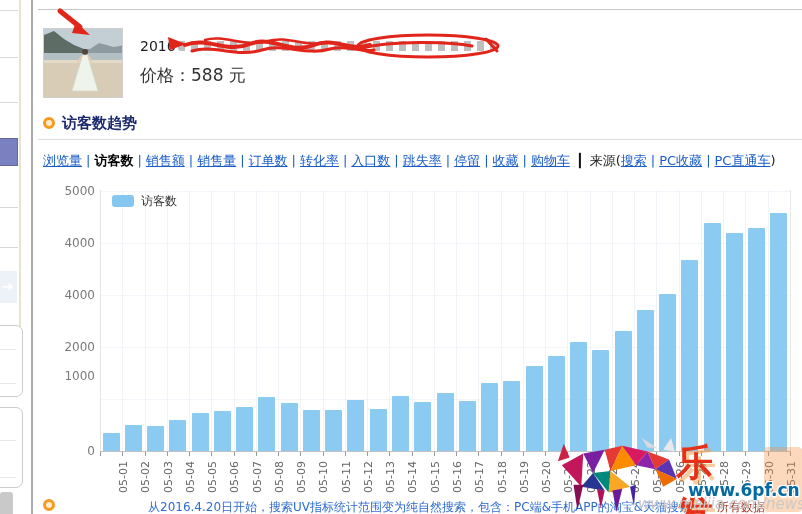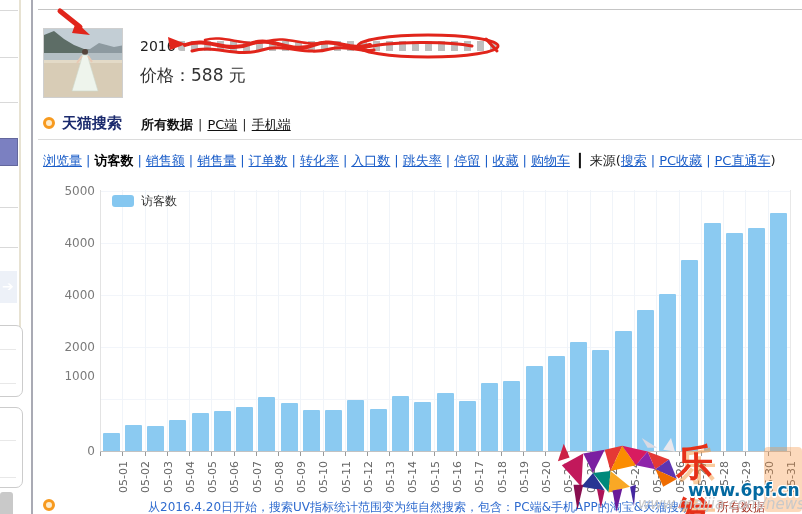--- a/index.html
+++ b/index.html
@@ -113,22 +113,21 @@
       <circle cx="41" cy="23" r="3" fill="#55443c"></circle>
       <path d="M38,26 L44,26 L45,32 L54,62 L28,62 L37,32 Z" fill="#eef4ec" stroke="#cfd9cc" stroke-width="0.6"></path>
       <path d="M38,27 L33,34 M44,27 L48,33" stroke="#e8c9b4" stroke-width="2" fill="none"></path>
     </svg>
   </div>
   <div class="product-title">2016</div>
   <div class="title-smudge"></div>
   <div class="product-price">价格：588 元</div>
 
   <div class="bullet" style="left:43px;top:117px"></div>
-  <div class="sec-title" style="left:62px;top:114px">天猫搜索</div>
-  <div class="hdr-filters"><span class="active">所有数据</span><span class="hdr-sep">|</span><a>PC端</a><span class="hdr-sep">|</span><a>手机端</a></div>
+  <div class="sec-title" style="left:62px;top:114px">访客数趋势</div>
   <div class="hr1"></div>
 
   <div class="tab-row"><a>浏览量</a><span class="tab-sep">|</span><span class="tab-active">访客数</span><span class="tab-sep">|</span><a>销售额</a><span class="tab-sep">|</span><a>销售量</a><span class="tab-sep">|</span><a>订单数</a><span class="tab-sep">|</span><a>转化率</a><span class="tab-sep">|</span><a>入口数</a><span class="tab-sep">|</span><a>跳失率</a><span class="tab-sep">|</span><a>停留</a><span class="tab-sep">|</span><a>收藏</a><span class="tab-sep">|</span><a>购物车</a><span class="tab-sep-black">┃</span><span>来源(</span><a>搜索</a><span class="tab-sep">|</span><a>PC收藏</a><span class="tab-sep">|</span><a>PC直通车</a><span>)</span></div>
 
   <div id="plot">
       <div class="gridh" style="top: 399px;"></div>
       <div class="gridh" style="top: 347px;"></div>
       <div class="gridh" style="top: 295px;"></div>
       <div class="gridh" style="top: 243px;"></div>
       <div class="gridh" style="top: 191px;"></div>

